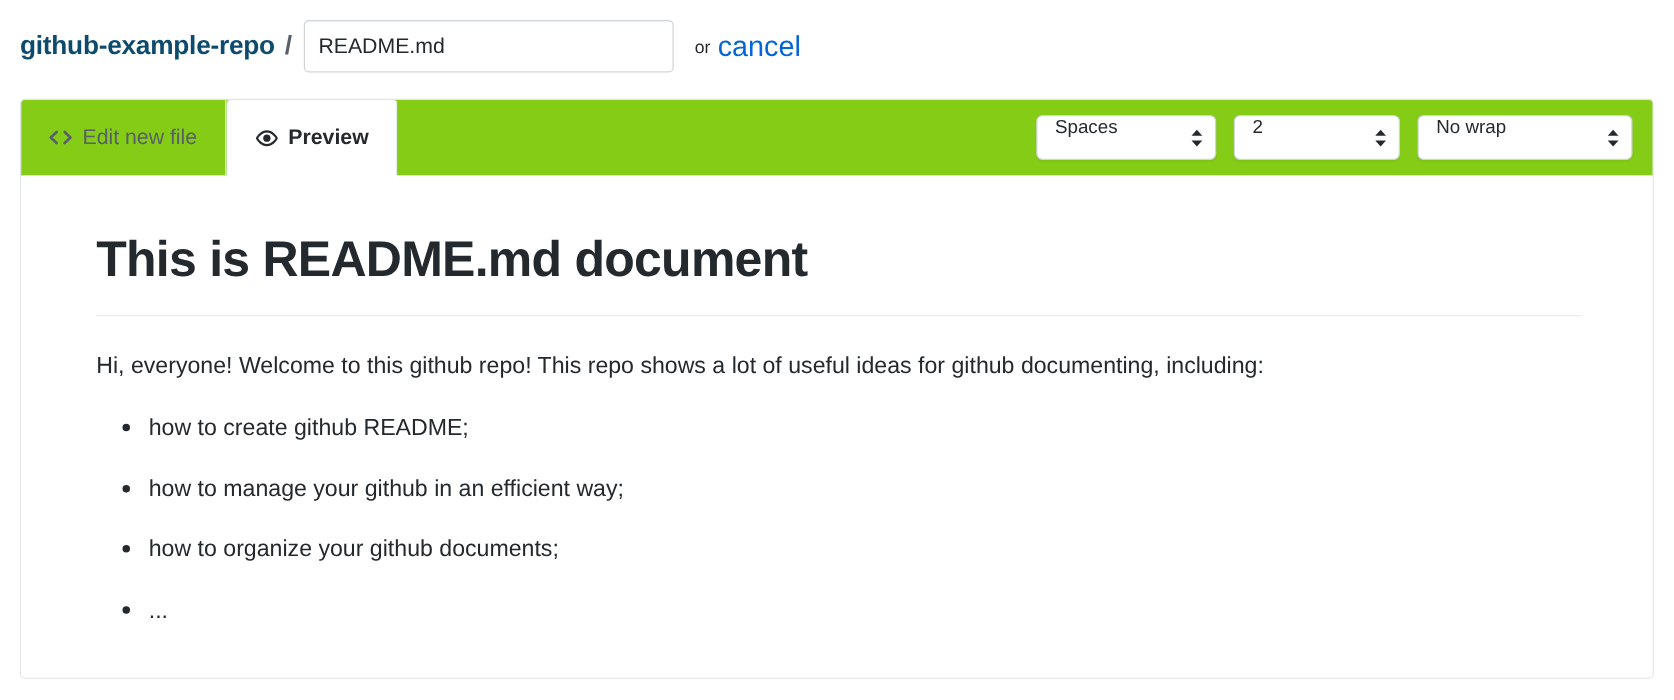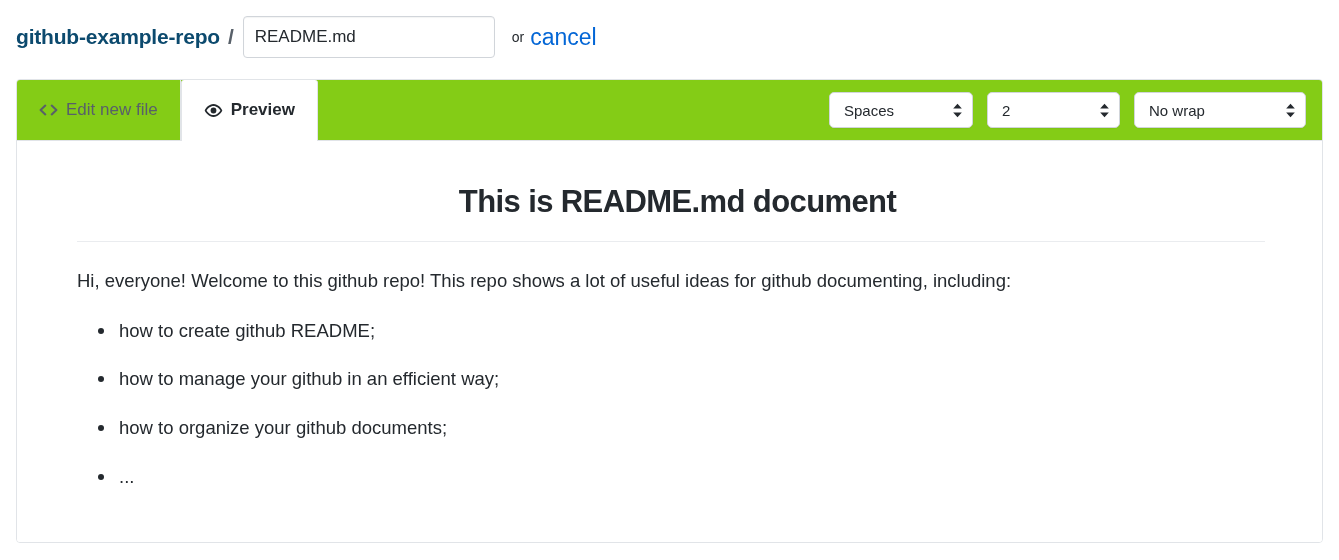--- a/index.html
+++ b/index.html
@@ -33,21 +33,21 @@
     white-space: nowrap;
   }
   .path-sep {
     font-size: 21px;
     font-weight: bold;
     color: #586069;
     margin: 0 9px 0 8px;
   }
   .filename-input {
     box-sizing: border-box;
-    width: 252px;
+    width: 296px;
     height: 42px;
     padding: 0 11px;
     font-family: "Liberation Sans", sans-serif;
     font-size: 17px;
     color: #24292e;
     background: #ffffff;
     border: 1px solid #d1d5da;
     border-radius: 4px;
     outline: none;
     box-shadow: inset 0 1px 1px rgba(27,31,35,0.05);
@@ -134,21 +134,20 @@
     gap: 14px;
     padding-right: 16px;
   }
   .sel {
     box-sizing: border-box;
     height: 36px;
     background: #ffffff;
     border: 1px solid #d1d5da;
     border-radius: 5px;
     display: flex;
-    align-items: center;
     padding: 0 9px 0 14px;
     font-size: 15px;
     color: #24292e;
     cursor: pointer;
     box-shadow: 0 1px 1px rgba(27,31,35,0.04);
   }
   .sel-label { white-space: nowrap; }
   .sel-indicator {
     margin-left: auto;
     padding-left: 14px;
@@ -167,26 +166,25 @@
   
   .preview {
     flex: 1 1 auto;
     background: #ffffff;
     padding: 42px 44px 0 60px;
     overflow: hidden;
     border-radius: 0 0 3px 3px;
   }
   .md-h1 {
     margin: 0;
-    font-size: 31px;
+    font-size: 40px;
     line-height: 1.25;
     font-weight: bold;
     color: #24292e;
     letter-spacing: -0.6px;
-    text-align: center;
   }
   .md-rule {
     margin: 19px 0 0 0;
     border: 0;
     border-top: 1px solid #eaecef;
     width: 1188px;
     height: 0;
   }
   .md-p {
     margin: 25px 0 0 0;

